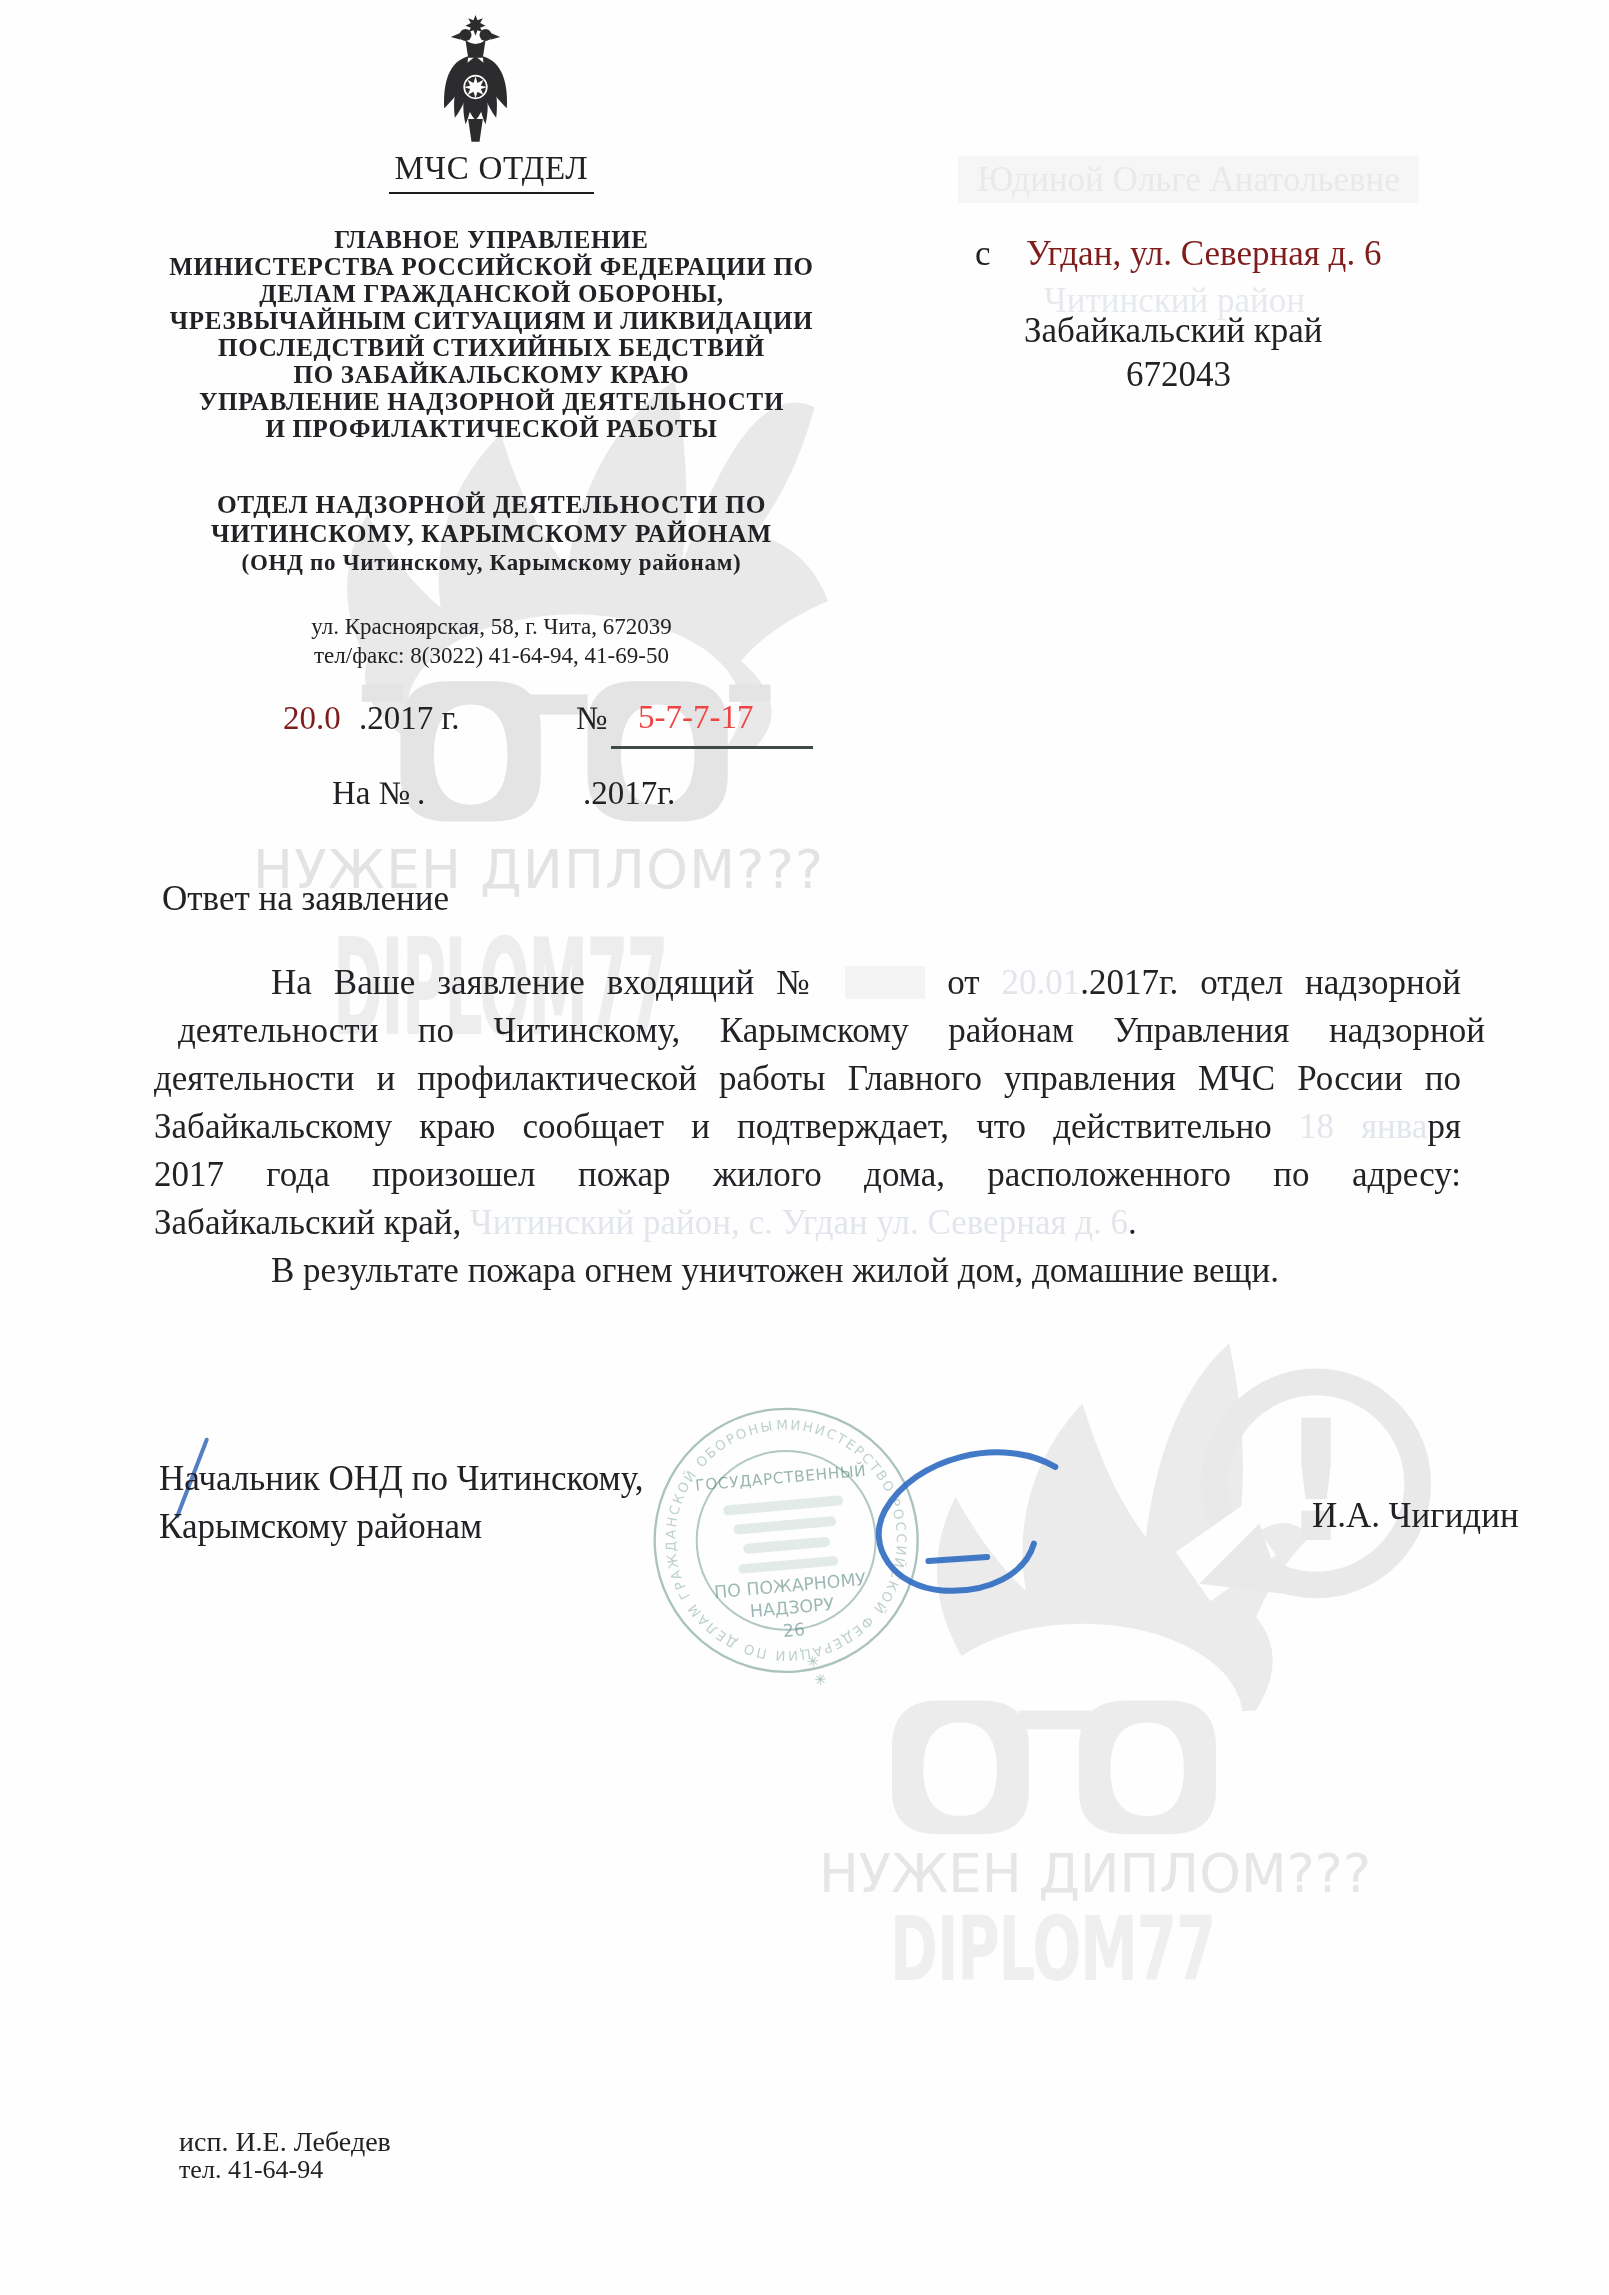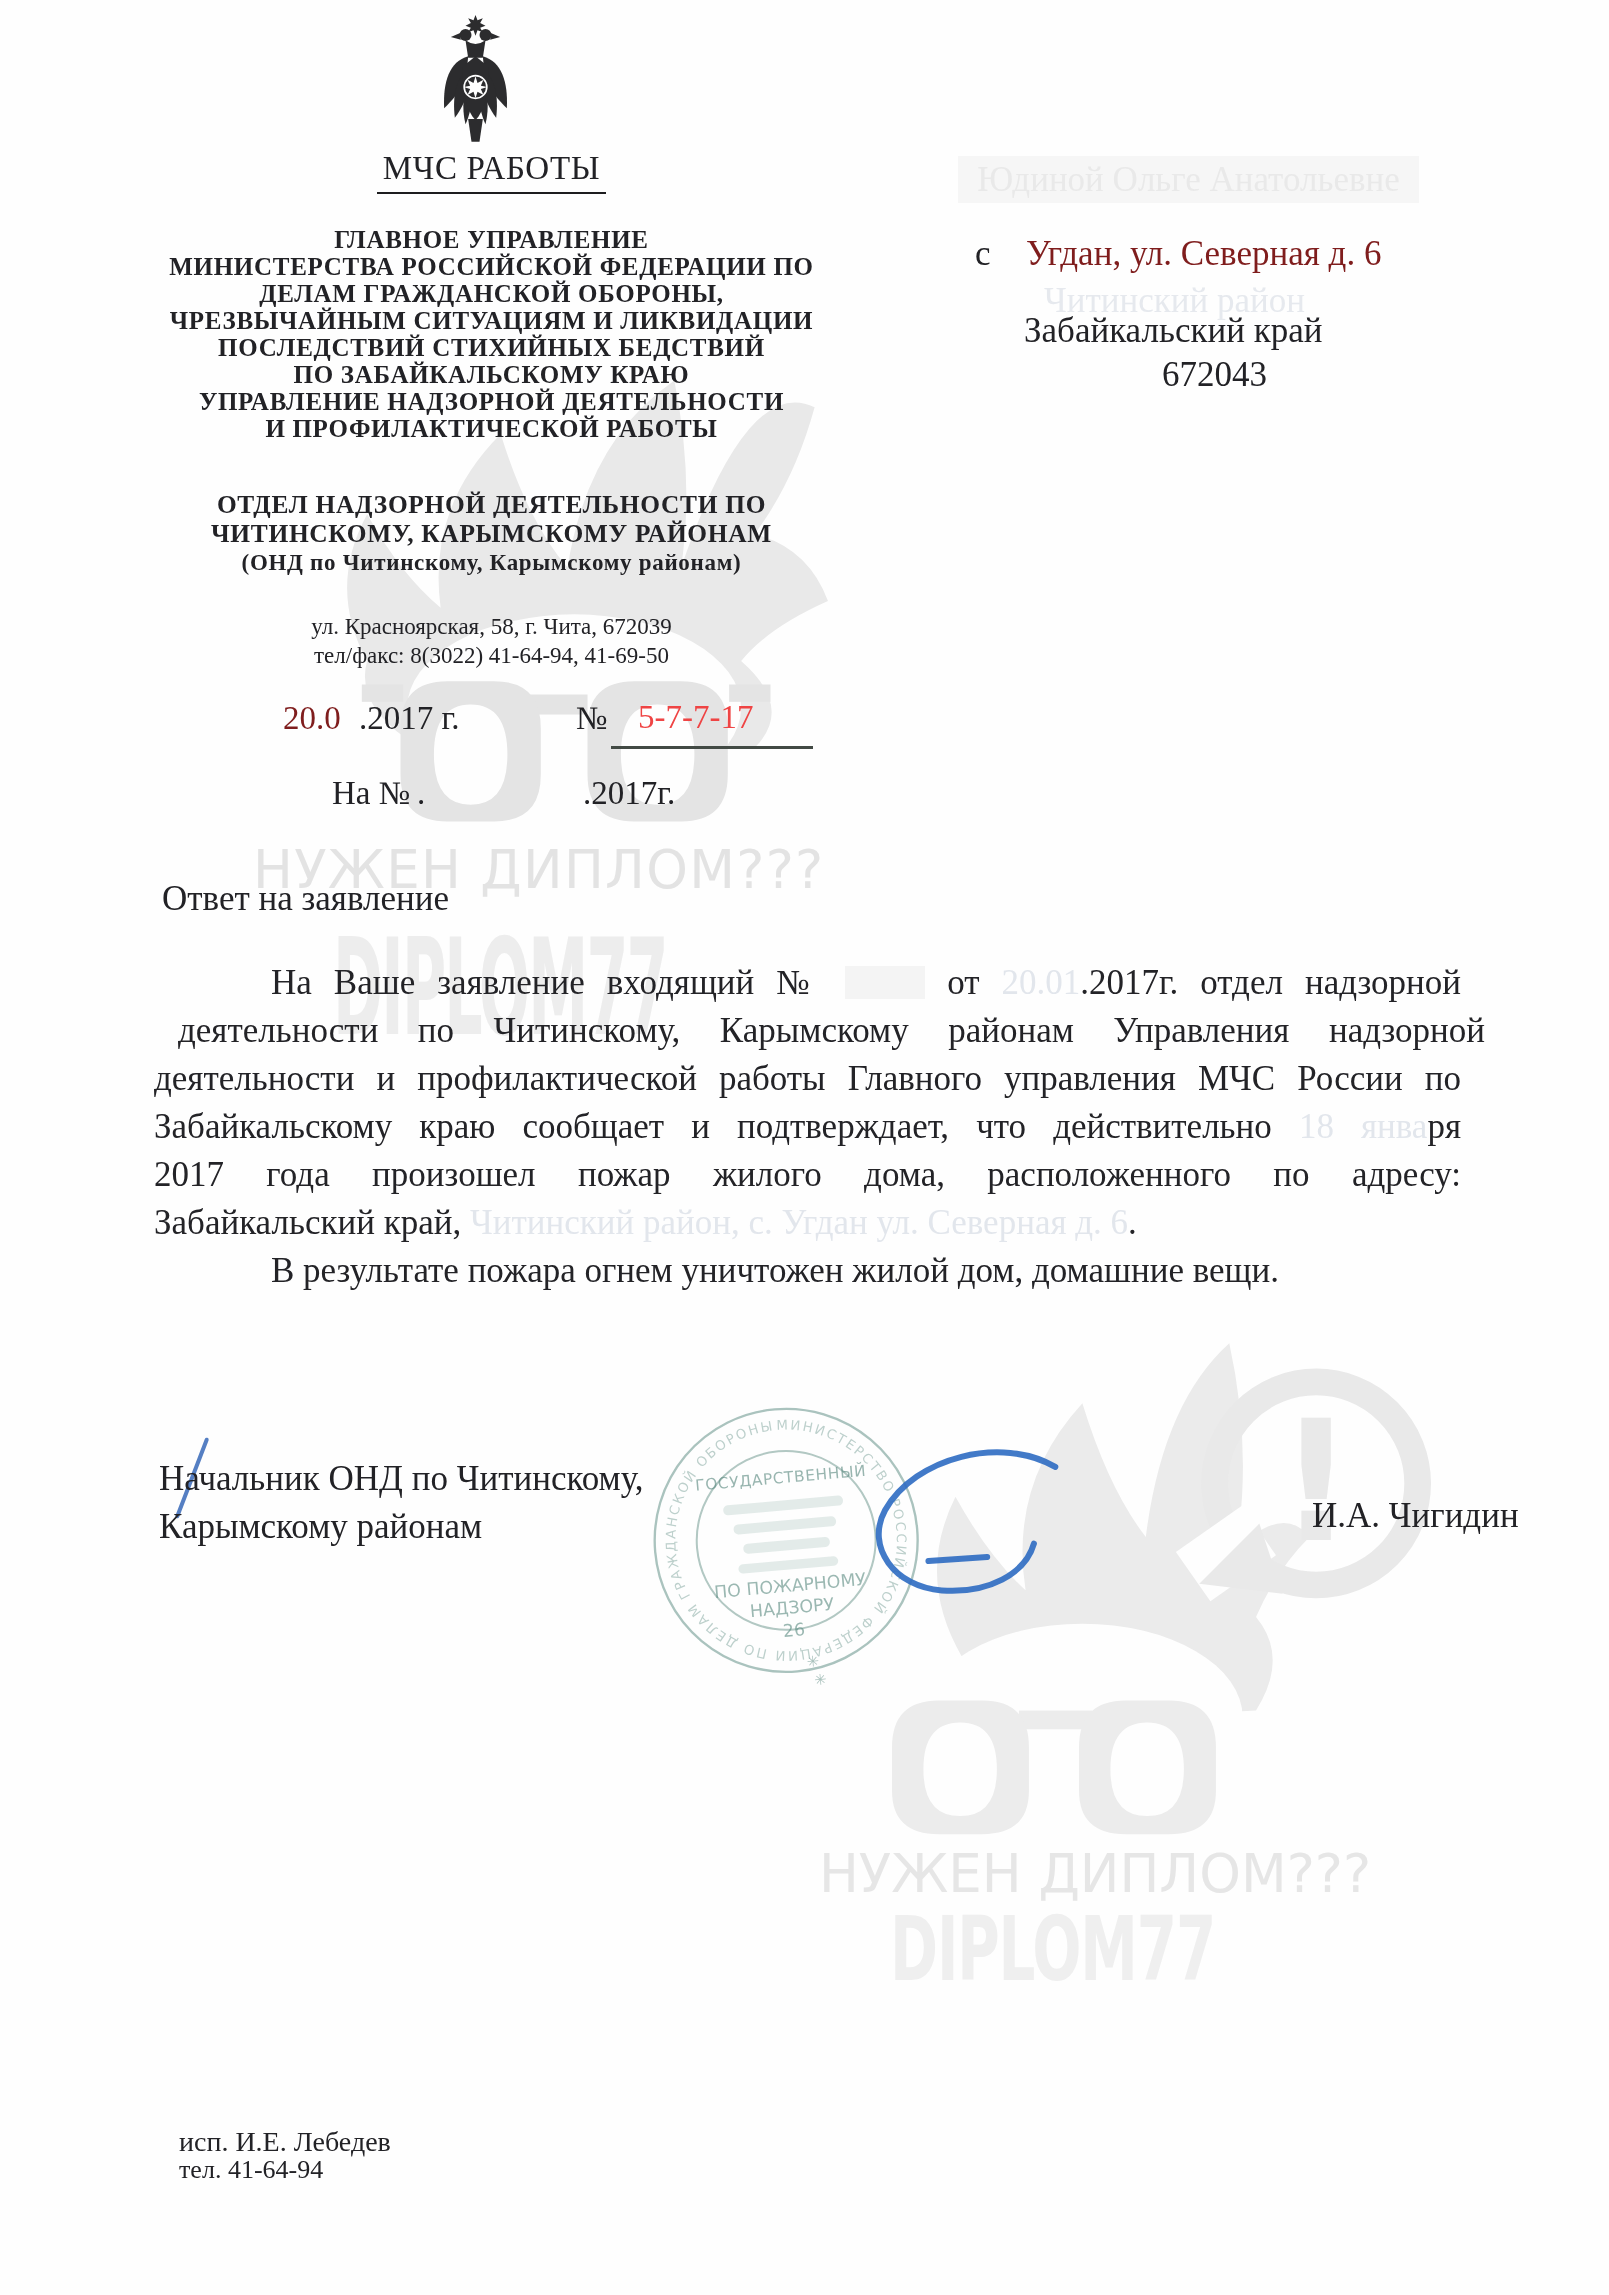--- a/index.html
+++ b/index.html
@@ -78,21 +78,21 @@
       <path d="M68 80 C88 92 94 122 90 154 C80 141 72 124 68 106 Z"></path>
       <path d="M66 100 C78 114 80 138 74 164 C68 151 64 134 64 116 Z"></path>
       <path d="M59 62 L79 78 C79 118 72 144 59 158 C46 144 39 118 39 78 Z"></path>
       <path d="M48 156 L70 156 L65 190 L53 190 Z"></path>
     </g>
     <circle cx="59" cy="108" r="17" fill="none" stroke="#ffffff" stroke-width="2.5"></circle>
     <polygon fill="#ffffff" points="59,92 62,102 71,97 67,106 77,108 67,111 71,120 62,115 59,125 56,115 47,120 51,111 41,108 51,106 47,97 56,102"></polygon>
   </svg>
 
   <div class="abs ctr" style="left:154px;top:150px;width:675px;font-size:33px;letter-spacing:0.7px;">
-    <span style="display:inline-block;border-bottom:2.7px solid #1d1d1f;padding:0 5.3px 5.3px 5.3px;">МЧС РАБОТЫ</span>
+    <span style="display:inline-block;border-bottom:2.7px solid #1d1d1f;padding:0 5.3px 5.3px 5.3px;">МЧС ОТДЕЛ</span>
   </div>
 
   <div class="abs ctr" style="left:154px;top:226px;width:675px;font-size:25px;line-height:27px;">
     <div class="hdr">ГЛАВНОЕ УПРАВЛЕНИЕ</div>
     <div class="hdr">МИНИСТЕРСТВА РОССИЙСКОЙ ФЕДЕРАЦИИ ПО</div>
     <div class="hdr">ДЕЛАМ ГРАЖДАНСКОЙ ОБОРОНЫ,</div>
     <div class="hdr">ЧРЕЗВЫЧАЙНЫМ СИТУАЦИЯМ И ЛИКВИДАЦИИ</div>
     <div class="hdr">ПОСЛЕДСТВИЙ СТИХИЙНЫХ БЕДСТВИЙ</div>
     <div class="hdr">ПО ЗАБАЙКАЛЬСКОМУ КРАЮ</div>
     <div class="hdr">УПРАВЛЕНИЕ НАДЗОРНОЙ ДЕЯТЕЛЬНОСТИ</div>
@@ -120,21 +120,21 @@
   <div class="abs" style="left:417px;top:775px;font-size:33px;">.</div>
   <div class="abs" style="left:583px;top:775px;font-size:33px;">.2017г.</div>
 
   <div class="abs nameplate ctr" style="left:958px;top:156px;width:461px;height:47px;line-height:47px;font-size:35px;color:#e9e9e9;">
     <span>Юдиной Ольге Анатольевне</span>
   </div>
   <div class="abs" style="left:975px;top:234px;font-size:35px;">с</div>
   <div class="abs" style="left:1026px;top:234px;font-size:35px;color:#7f1d1d;">Угдан, ул. Северная д. 6</div>
   <div class="abs" style="left:1044px;top:281px;font-size:35px;color:#e6e9ee;">Читинский район</div>
   <div class="abs" style="left:1024px;top:311px;font-size:35px;">Забайкальский край</div>
-  <div class="abs" style="left:1126px;top:355px;font-size:35px;margin-left:36px;">672043</div>
+  <div class="abs" style="left:1126px;top:355px;font-size:35px;">672043</div>
 
   <div class="abs" style="left:162px;top:879px;font-size:35px;">Ответ на заявление</div>
 
   <div class="bline" style="top:961px;text-indent:117px;">
     <span>На Ваше заявление входящий №</span>
     <span class="rbox"></span>
     <span>от</span>
     <span class="faint">20.01</span><span>.2017г. отдел надзорной</span>
   </div>
   <div class="bline" style="top:1009px;margin-left:24px;">деятельности по Читинскому, Карымскому районам Управления надзорной</div>

